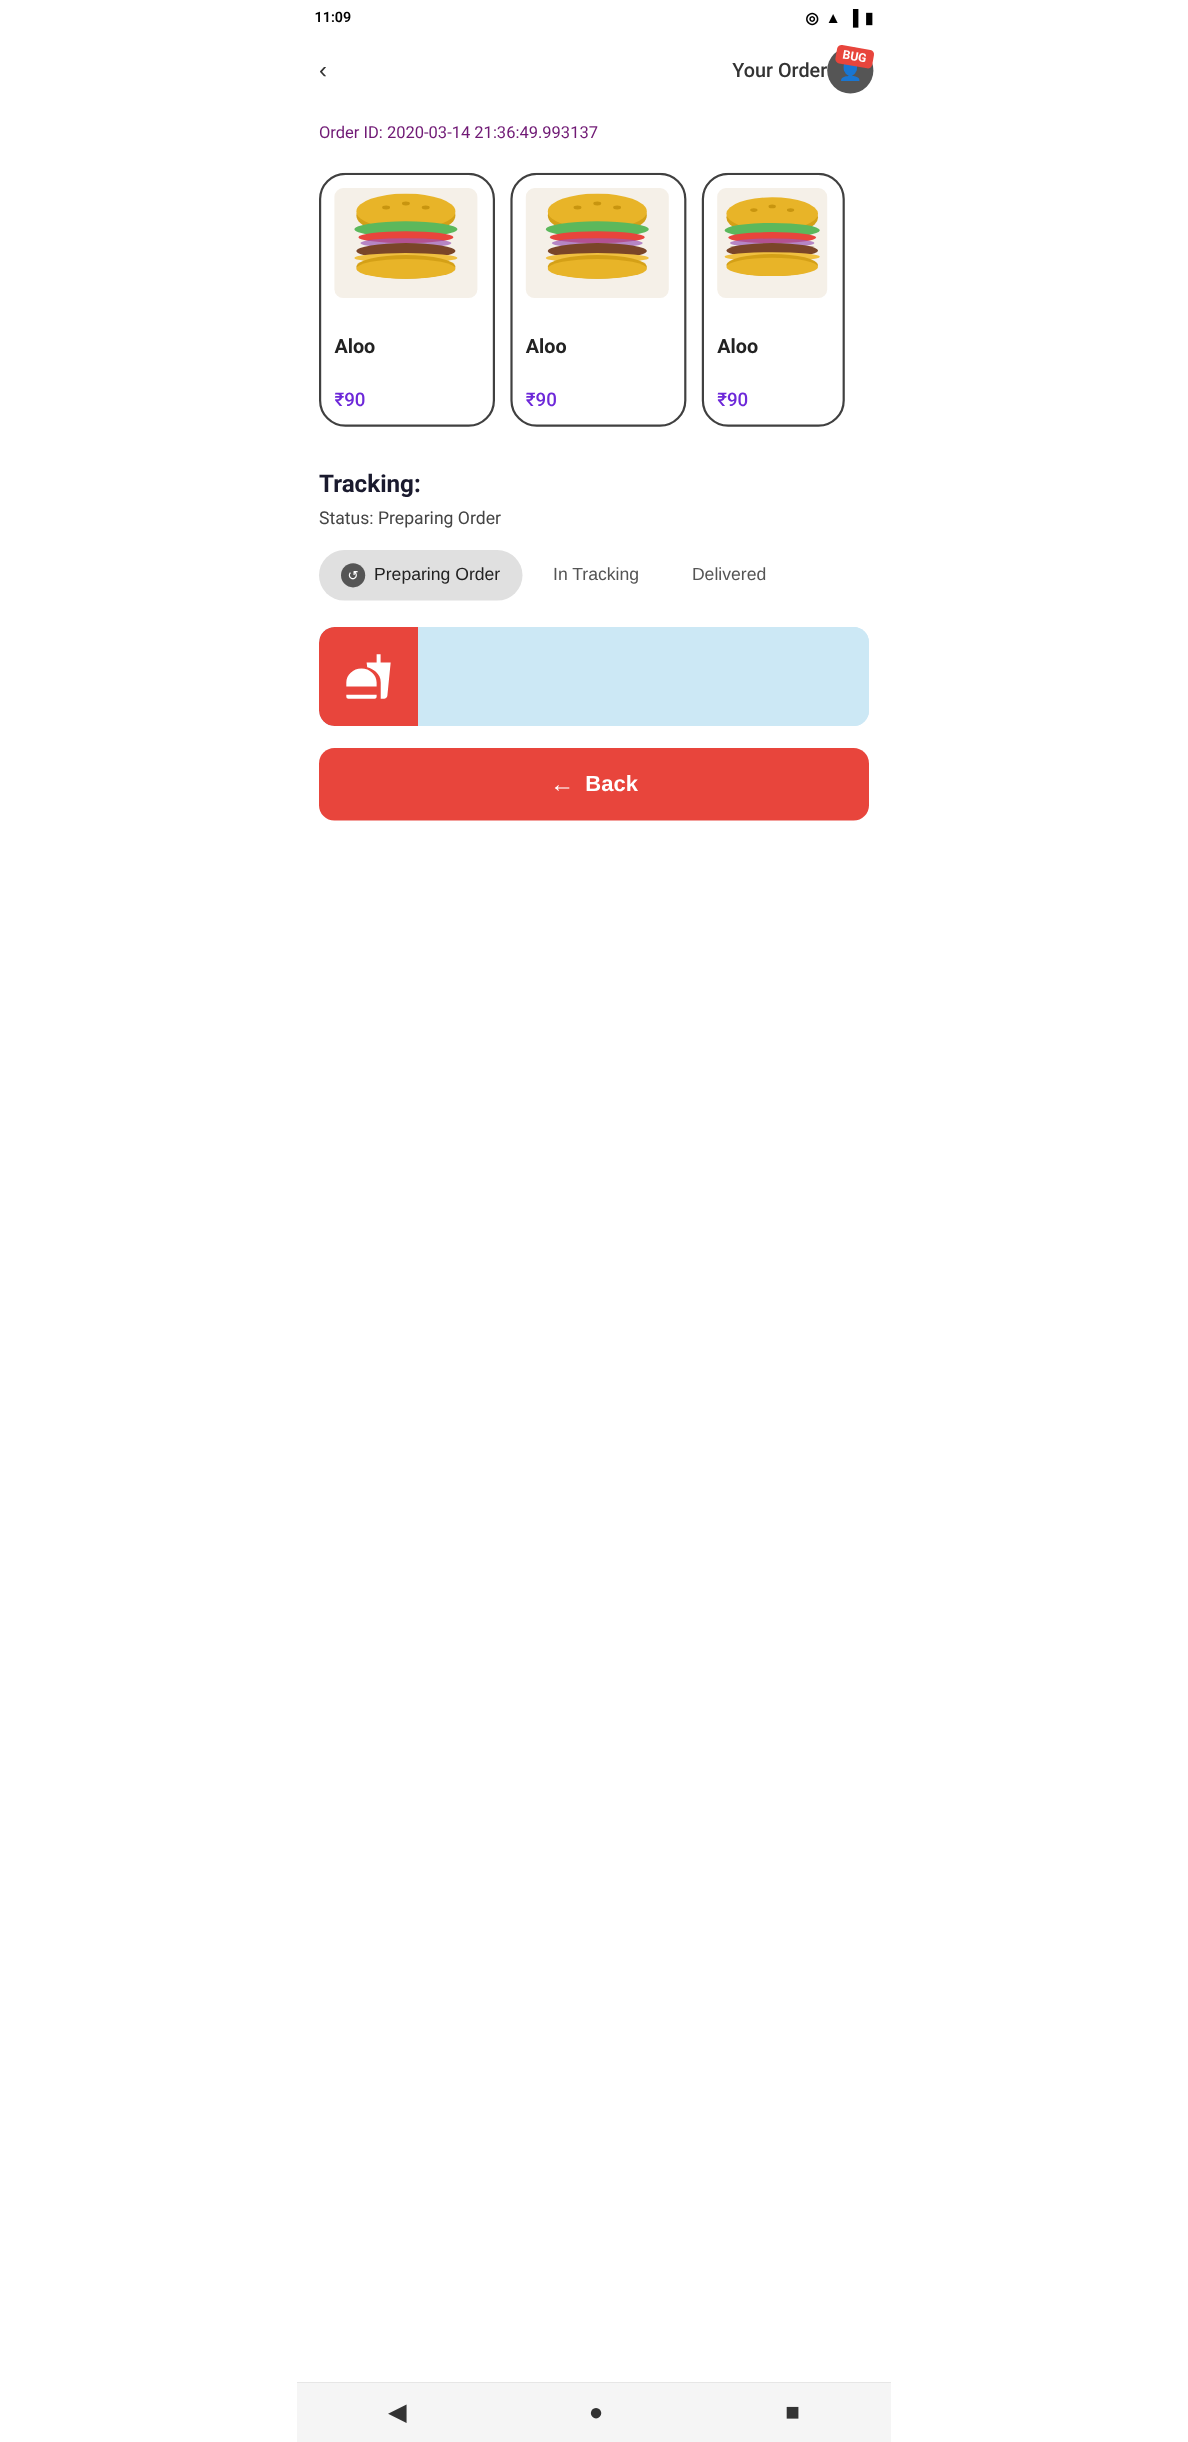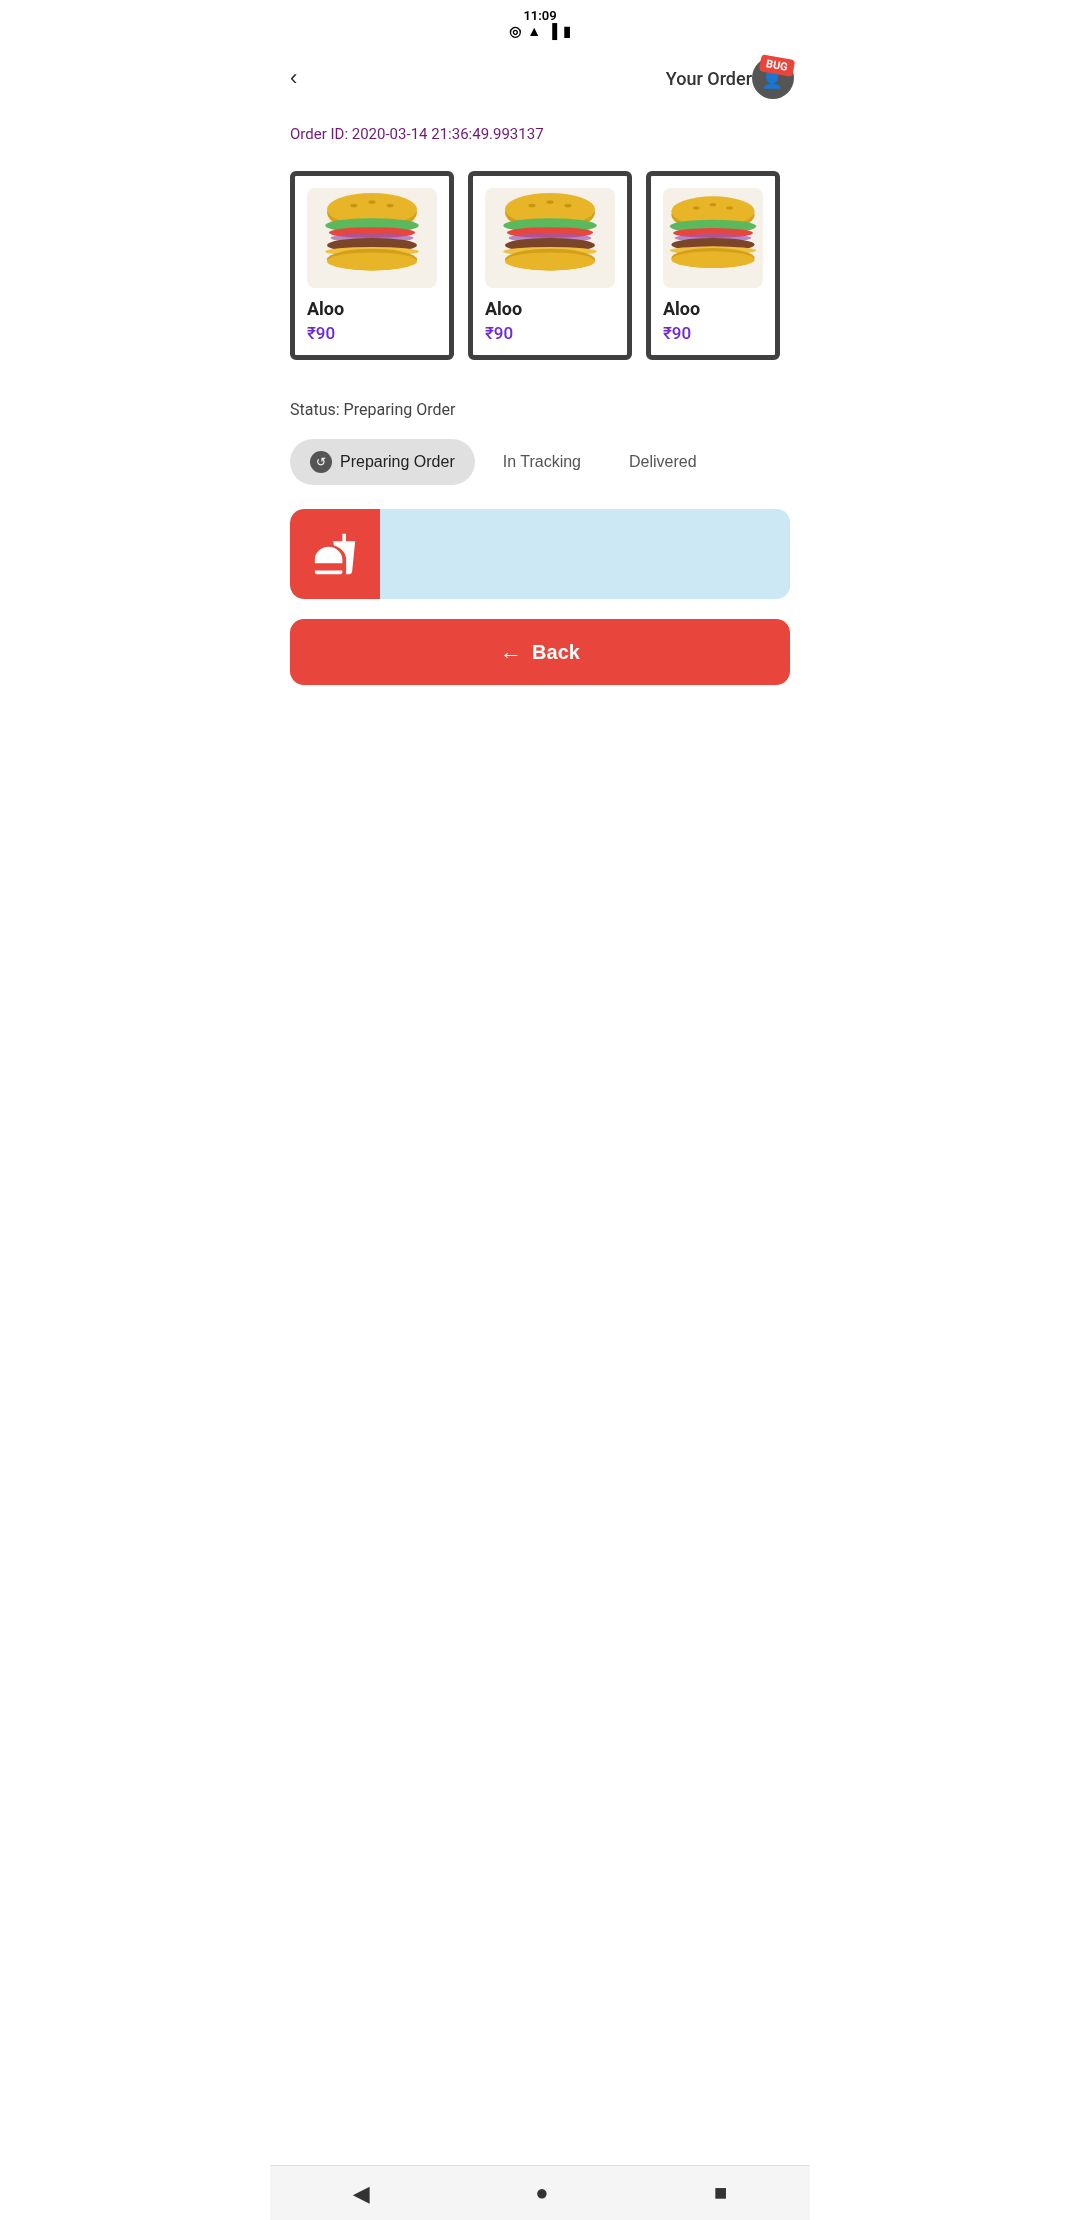--- a/index.html
+++ b/index.html
@@ -17,21 +17,20 @@
 
     
     .status-bar {
       display: flex;
       justify-content: space-between;
       align-items: center;
       padding: 8px 16px;
       background: #fff;
       font-size: 13px;
       font-weight: 600;
-      flex-direction: column;
     }
     .status-bar-right {
       display: flex;
       align-items: center;
       gap: 6px;
     }
     .status-icon {
       font-size: 14px;
     }
 
@@ -104,27 +103,28 @@
       overflow-x: auto;
       padding-bottom: 10px;
       scrollbar-width: none;
       margin-bottom: 30px;
     }
     .items-carousel::-webkit-scrollbar { display: none; }
 
     .item-card {
       min-width: 160px;
       background: #fff;
-      border: 5px solid #404040;
-      border-radius: 6px;
+      border: 2px solid #404040;
+      border-radius: 24px;
       padding: 12px;
       flex-shrink: 0;
       display: flex;
       flex-direction: column;
       align-items: flex-start;
+      gap: 24px;
     }
     .item-image {
       width: 130px;
       height: 100px;
       border-radius: 8px;
       background: #f5f0e8;
       display: flex;
       align-items: center;
       justify-content: center;
       margin-bottom: 10px;
@@ -388,20 +388,21 @@
           <ellipse cx="60" cy="76" rx="50" ry="10" fill="#e8b428"></ellipse>
         </svg>
       </div>
       <span class="item-name">Aloo</span>
       <span class="item-price">₹90</span>
     </div>
 
   </div>
 
   <div class="tracking-section">
+    <h2 class="tracking-title">Tracking:</h2>
     <p class="tracking-status">Status: Preparing Order</p>
 
     <div class="status-steps">
       <button class="step-btn active">
         <span class="step-icon">↺</span>
         <span>Preparing Order</span>
       </button>
       <button class="step-btn inactive">
         <span>In Tracking</span>
       </button>

